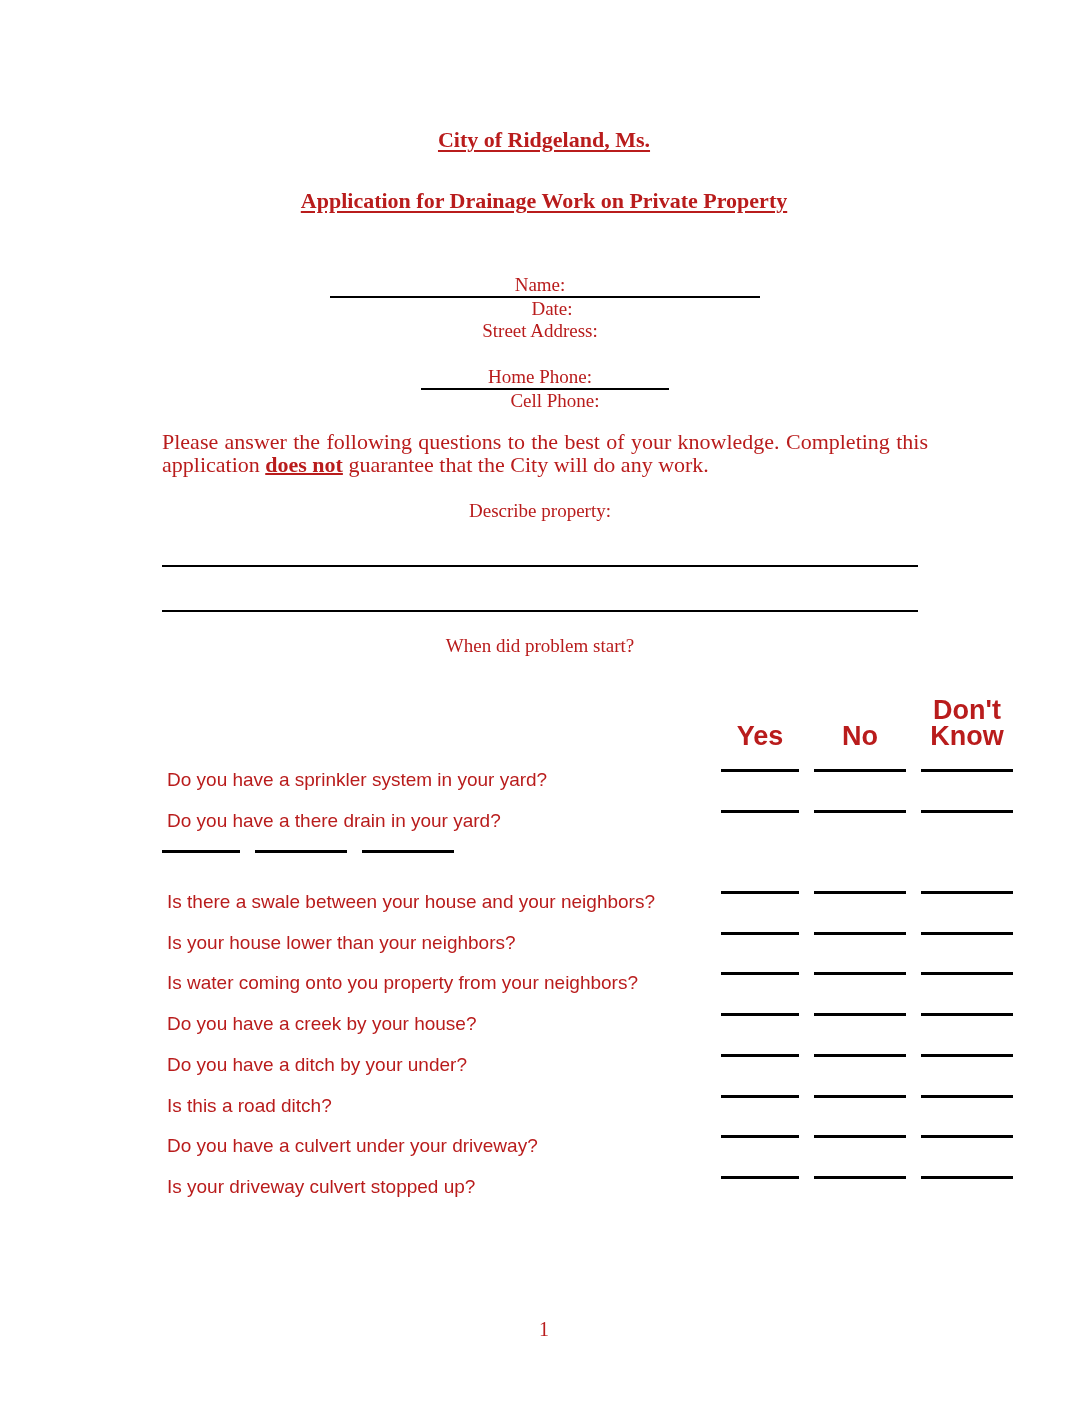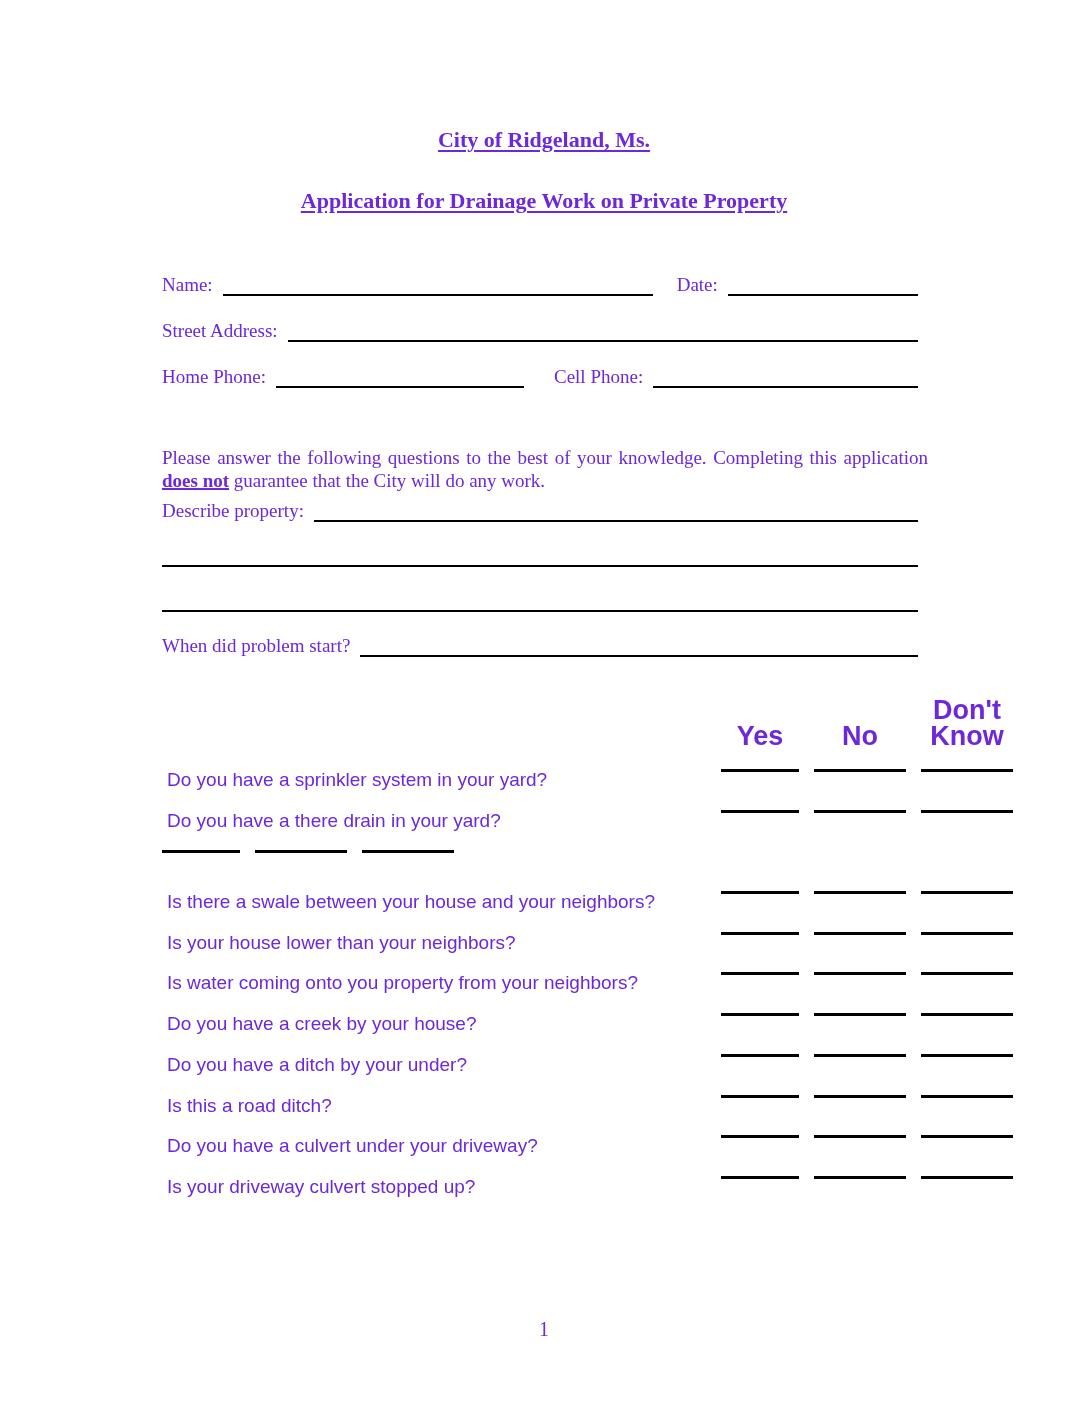--- a/index.html
+++ b/index.html
@@ -2,21 +2,21 @@
 <html><head>
 <meta charset="utf-8">
 <style>
   html, body { margin: 0; padding: 0; background: #e8e8e8; }
   .page {
     position: relative;
     width: 1088px;
     height: 1408px;
     margin: 0 auto;
     background: #ffffff;
-    color: #6d28d9;
+    color: #b91c1c;
     font-family: "Liberation Serif", serif;
     overflow: hidden;
   }
 
   
   .title {
     position: absolute;
     left: 0; right: 0;
     text-align: center;
     font-weight: bold;
@@ -29,24 +29,25 @@
   }
   .title-1 { top: 127px; }
   .title-2 { top: 188px; }
 
   
   .field-row {
     position: absolute;
     left: 162px;
     width: 756px;
     display: flex;
-    align-items: flex-start;
+    align-items: center;
     font-size: 19px;
     line-height: 22px;
     height: 24px;
+    flex-direction: column;
   }
   .row-name    { top: 274px; }
   .row-street  { top: 320px; }
   .row-phone   { top: 366px; }
   .row-desc    { top: 500px; }
   .row-when    { top: 635px; }
 
   .blank {
     border-bottom: 2px solid #000;
     height: 20px;
@@ -58,24 +59,23 @@
   .label { white-space: nowrap; }
   .gap-24 { margin-left: 24px; }
   .gap-30 { margin-left: 30px; }
 
   
   .instructions {
     position: absolute;
     left: 162px;
     top: 430px;
     width: 766px;
-    font-size: 19px;
+    font-size: 22px;
     line-height: 23px;
     text-align: justify;
-    margin-top: 16px;
   }
   .emph {
     font-weight: bold;
     text-decoration: underline;
     text-decoration-thickness: 2px;
   }
 
   
   .free-line {
     position: absolute;

